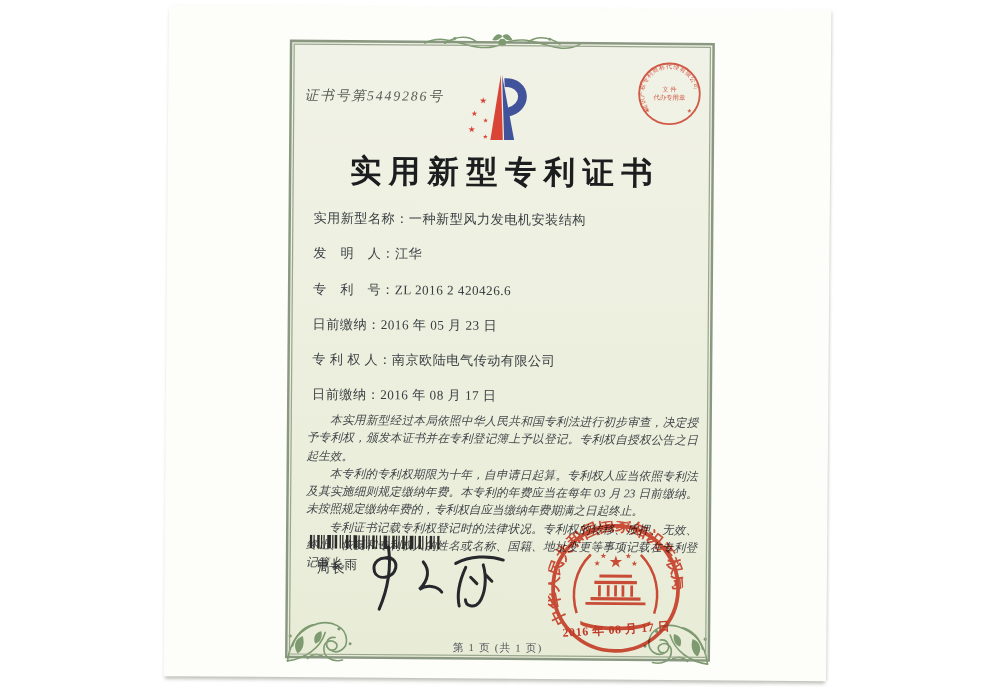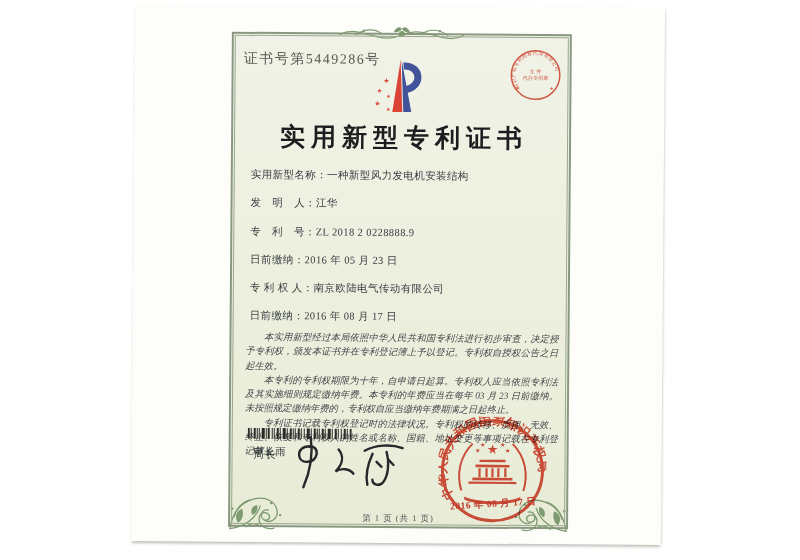--- a/index.html
+++ b/index.html
@@ -19,22 +19,22 @@
     position:absolute;left:97px;top:27px;width:340px;height:495px;
     border:2px solid #8a9881;
     background:linear-gradient(180deg,#f1f2e7 0%,#ecefdd 55%,#e8ecd7 100%);
     box-sizing:border-box;
   }
   .frame::after{
     content:"";position:absolute;left:1px;top:1px;right:1px;bottom:1px;
     border:1px solid #9aa78d;pointer-events:none;
   }
   .cert-no{
-    position:absolute;left:10px;top:16px;
-    font-size:14px;color:#565b52;letter-spacing:1.5px;
+    position:absolute;left:10px;top:35px;
+    font-size:11px;color:#565b52;letter-spacing:1.5px;font-style:italic;
   }
   .logo{position:absolute;left:136px;top:22px;width:66px;height:58px;}
   .title{
     position:absolute;left:0;top:86px;width:100%;margin:0;
     text-align:center;font-size:25px;font-weight:bold;color:#1c1d1f;
     letter-spacing:6px;text-indent:6px;
   }
   .fields{position:absolute;left:18px;top:134px;right:14px;}
   .field{height:28.3px;font-size:10.5px;color:#383d41;letter-spacing:.4px;white-space:nowrap;}
   .field .flabel{color:#3a3f43;margin-top:34px;}
@@ -148,21 +148,21 @@
     <h1 class="title">实用新型专利证书</h1>
 
     <div class="fields">
       <div class="field">
         <span class="flabel">实用新型名称：</span><span class="fvalue">一种新型风力发电机安装结构</span>
       </div>
       <div class="field">
         <span class="flabel">发　明　人：</span><span class="fvalue">江华</span>
       </div>
       <div class="field">
-        <span class="flabel">专　利　号：</span><span class="fvalue">ZL 2018 2 0228888.9</span>
+        <span class="flabel">专　利　号：</span><span class="fvalue">ZL 2016 2 420426.6</span>
       </div>
       <div class="field">
         <span class="flabel">日前缴纳：</span><span class="fvalue">2016 年 05 月 23 日</span>
       </div>
       <div class="field">
         <span class="flabel">专 利 权 人：</span><span class="fvalue">南京欧陆电气传动有限公司</span>
       </div>
       <div class="field">
         <span class="flabel">日前缴纳：</span><span class="fvalue">2016 年 08 月 17 日</span>
       </div>

